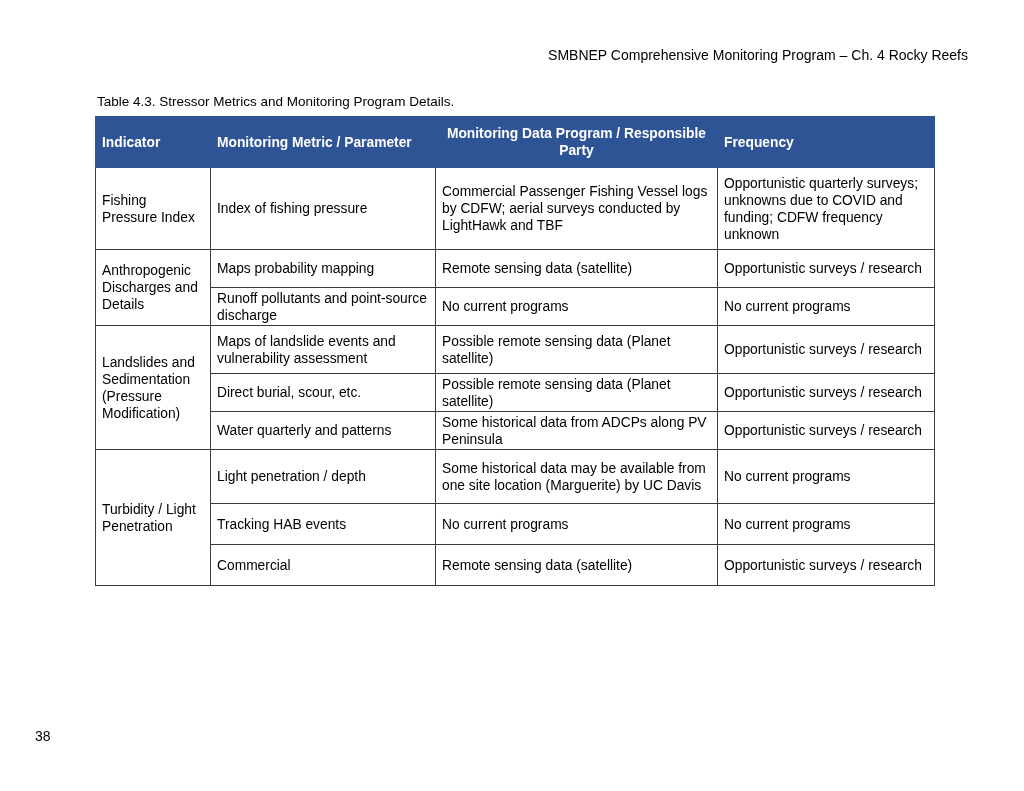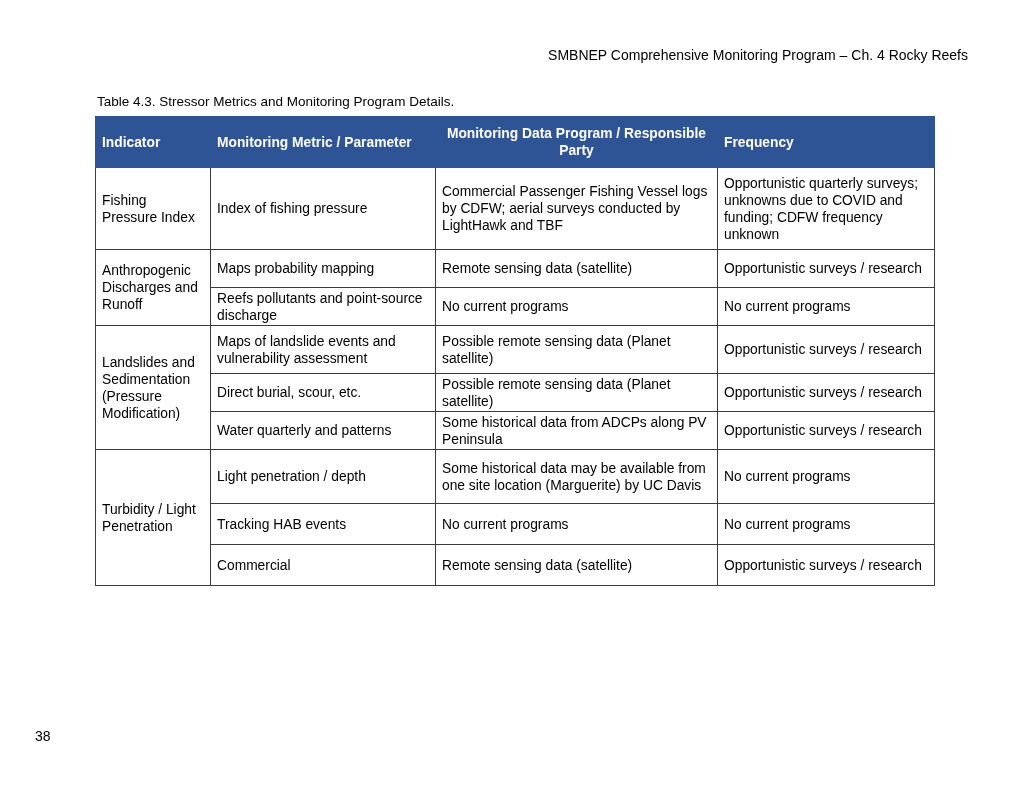--- a/index.html
+++ b/index.html
@@ -31,27 +31,27 @@
     </tr>
   </thead>
   <tbody>
     <tr style="height:82px">
       <td>Fishing Pressure Index</td>
       <td>Index of fishing pressure</td>
       <td>Commercial Passenger Fishing Vessel logs by CDFW; aerial surveys conducted by LightHawk and TBF</td>
       <td>Opportunistic quarterly surveys; unknowns due to COVID and funding; CDFW frequency unknown</td>
     </tr>
     <tr style="height:38px">
-      <td rowspan="2">Anthropogenic Discharges and Runoff</td>
+      <td rowspan="2">Anthropogenic Discharges and Details</td>
       <td>Maps probability mapping</td>
       <td>Remote sensing data (satellite)</td>
       <td>Opportunistic surveys / research</td>
     </tr>
     <tr style="height:38px">
-      <td>Reefs pollutants and point-source discharge</td>
+      <td>Runoff pollutants and point-source discharge</td>
       <td>No current programs</td>
       <td>No current programs</td>
     </tr>
     <tr style="height:48px">
       <td rowspan="3">Landslides and Sedimentation (Pressure Modification)</td>
       <td>Maps of landslide events and vulnerability assessment</td>
       <td>Possible remote sensing data (Planet satellite)</td>
       <td>Opportunistic surveys / research</td>
     </tr>
     <tr style="height:38px">

